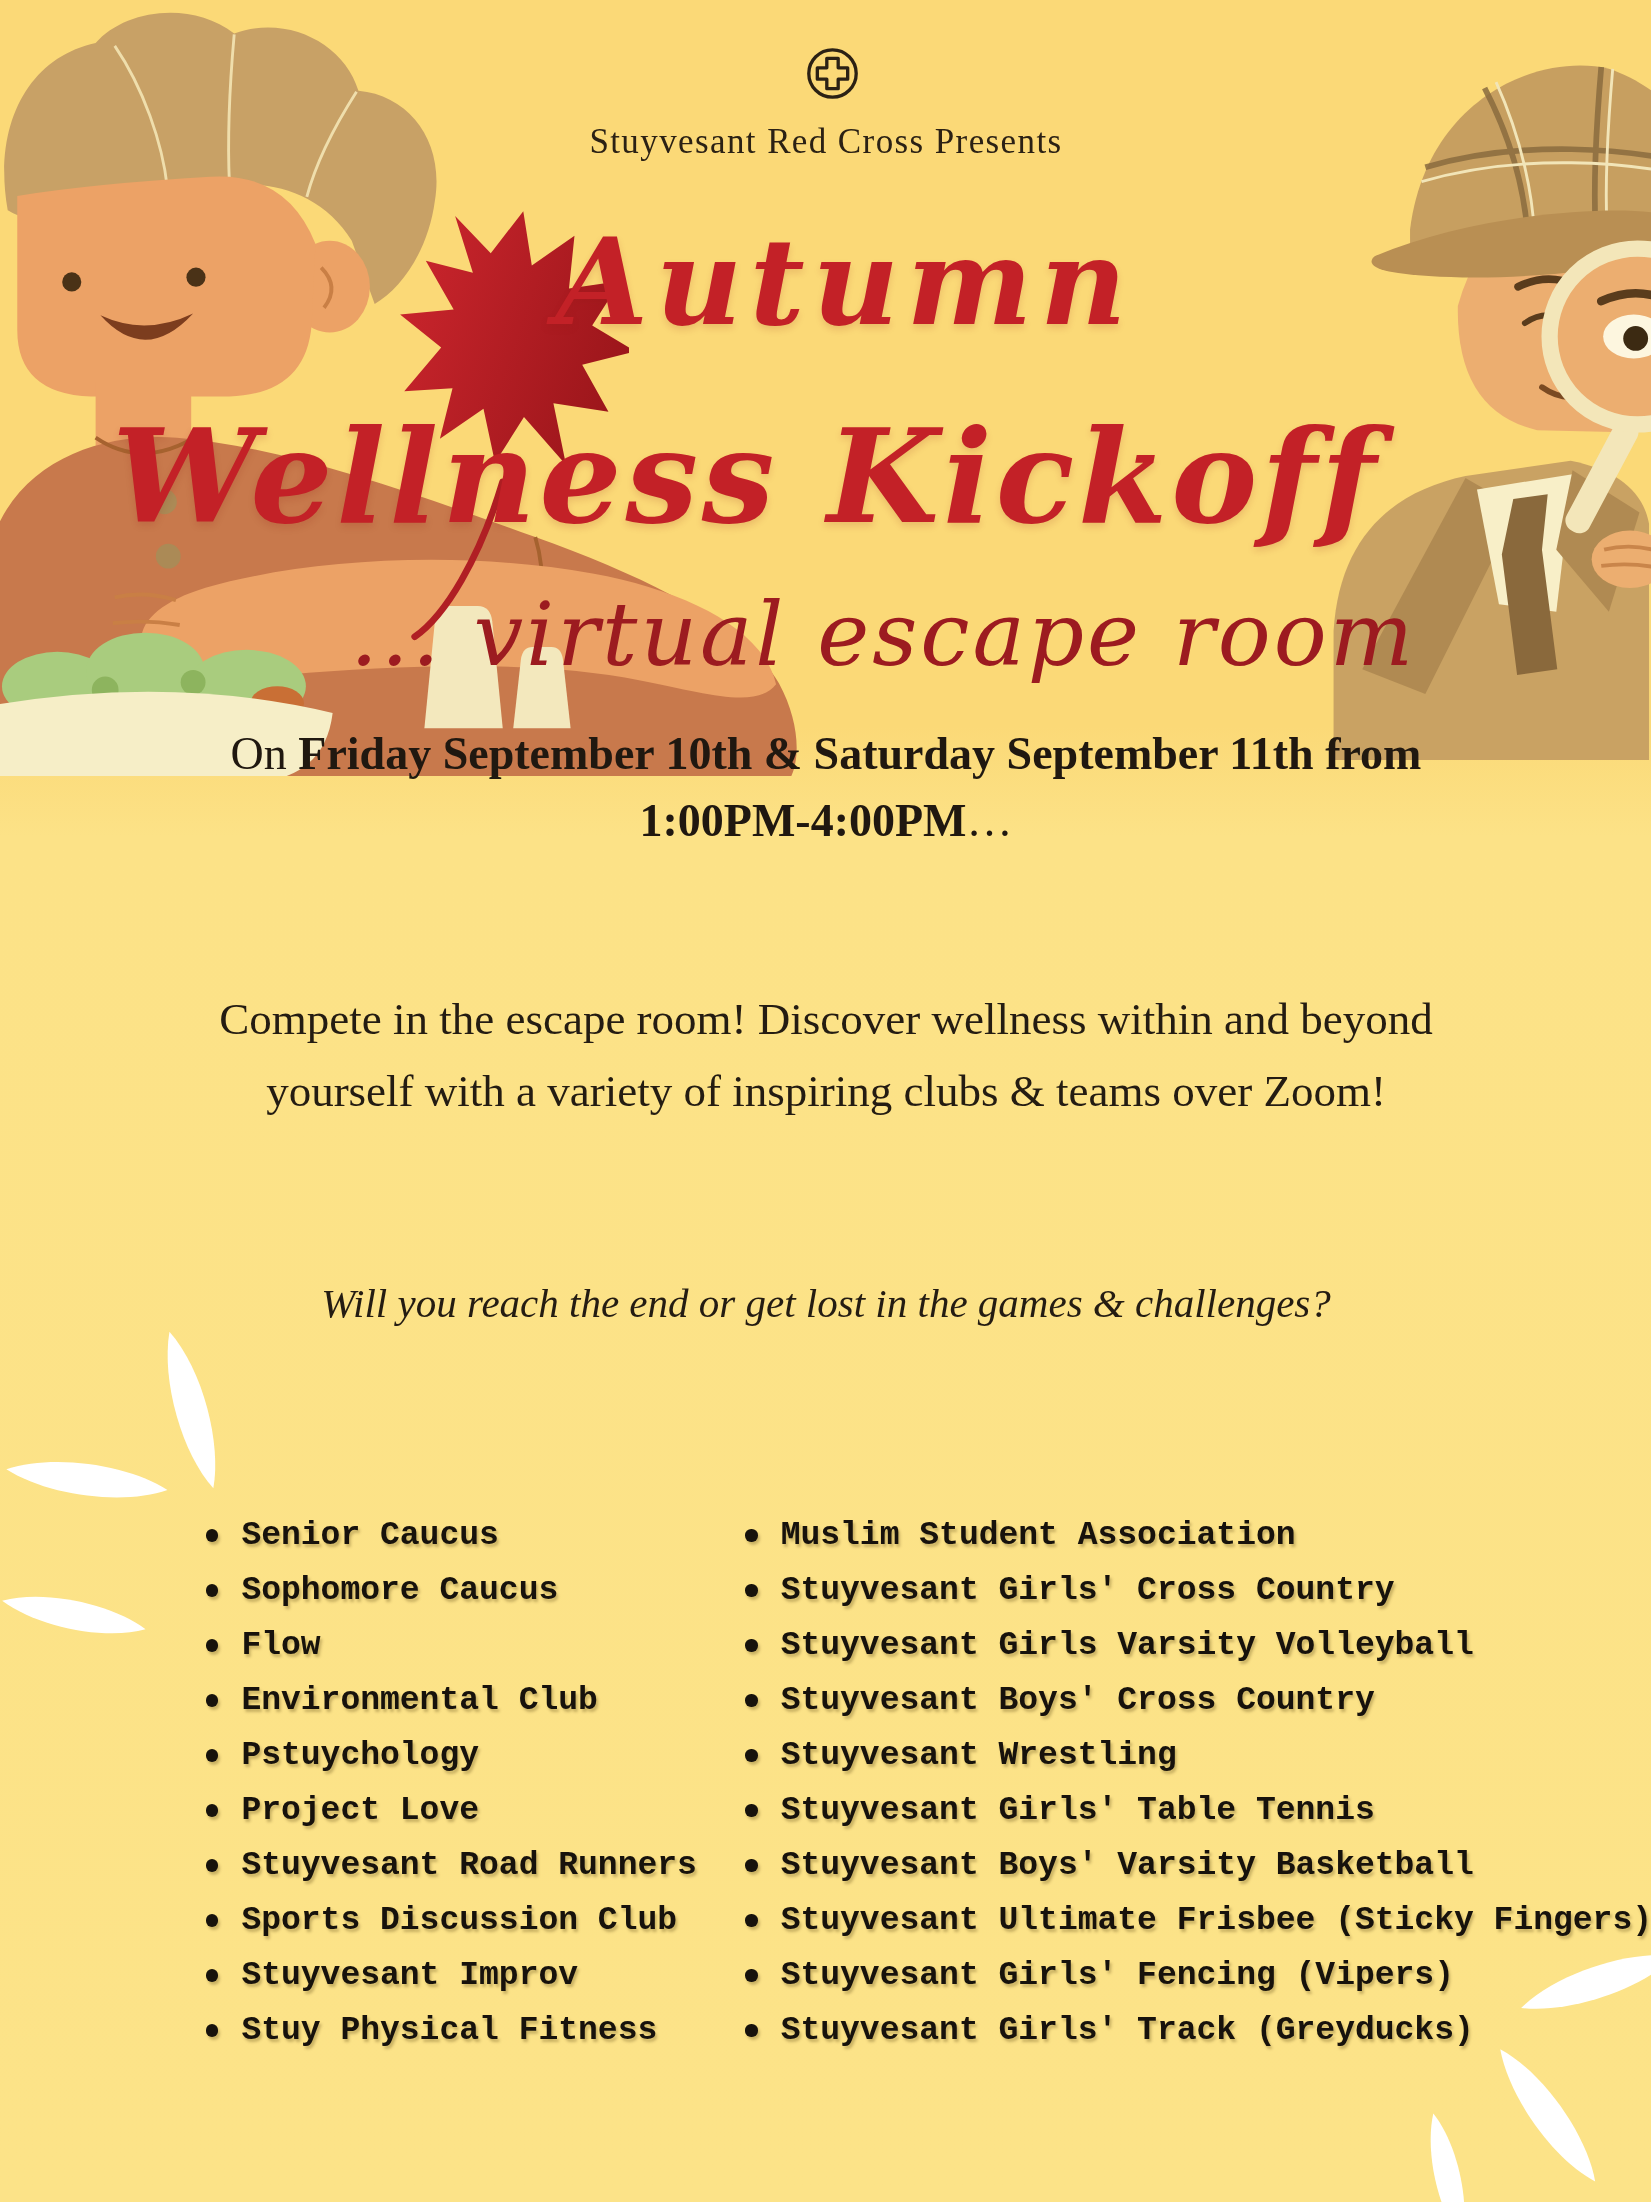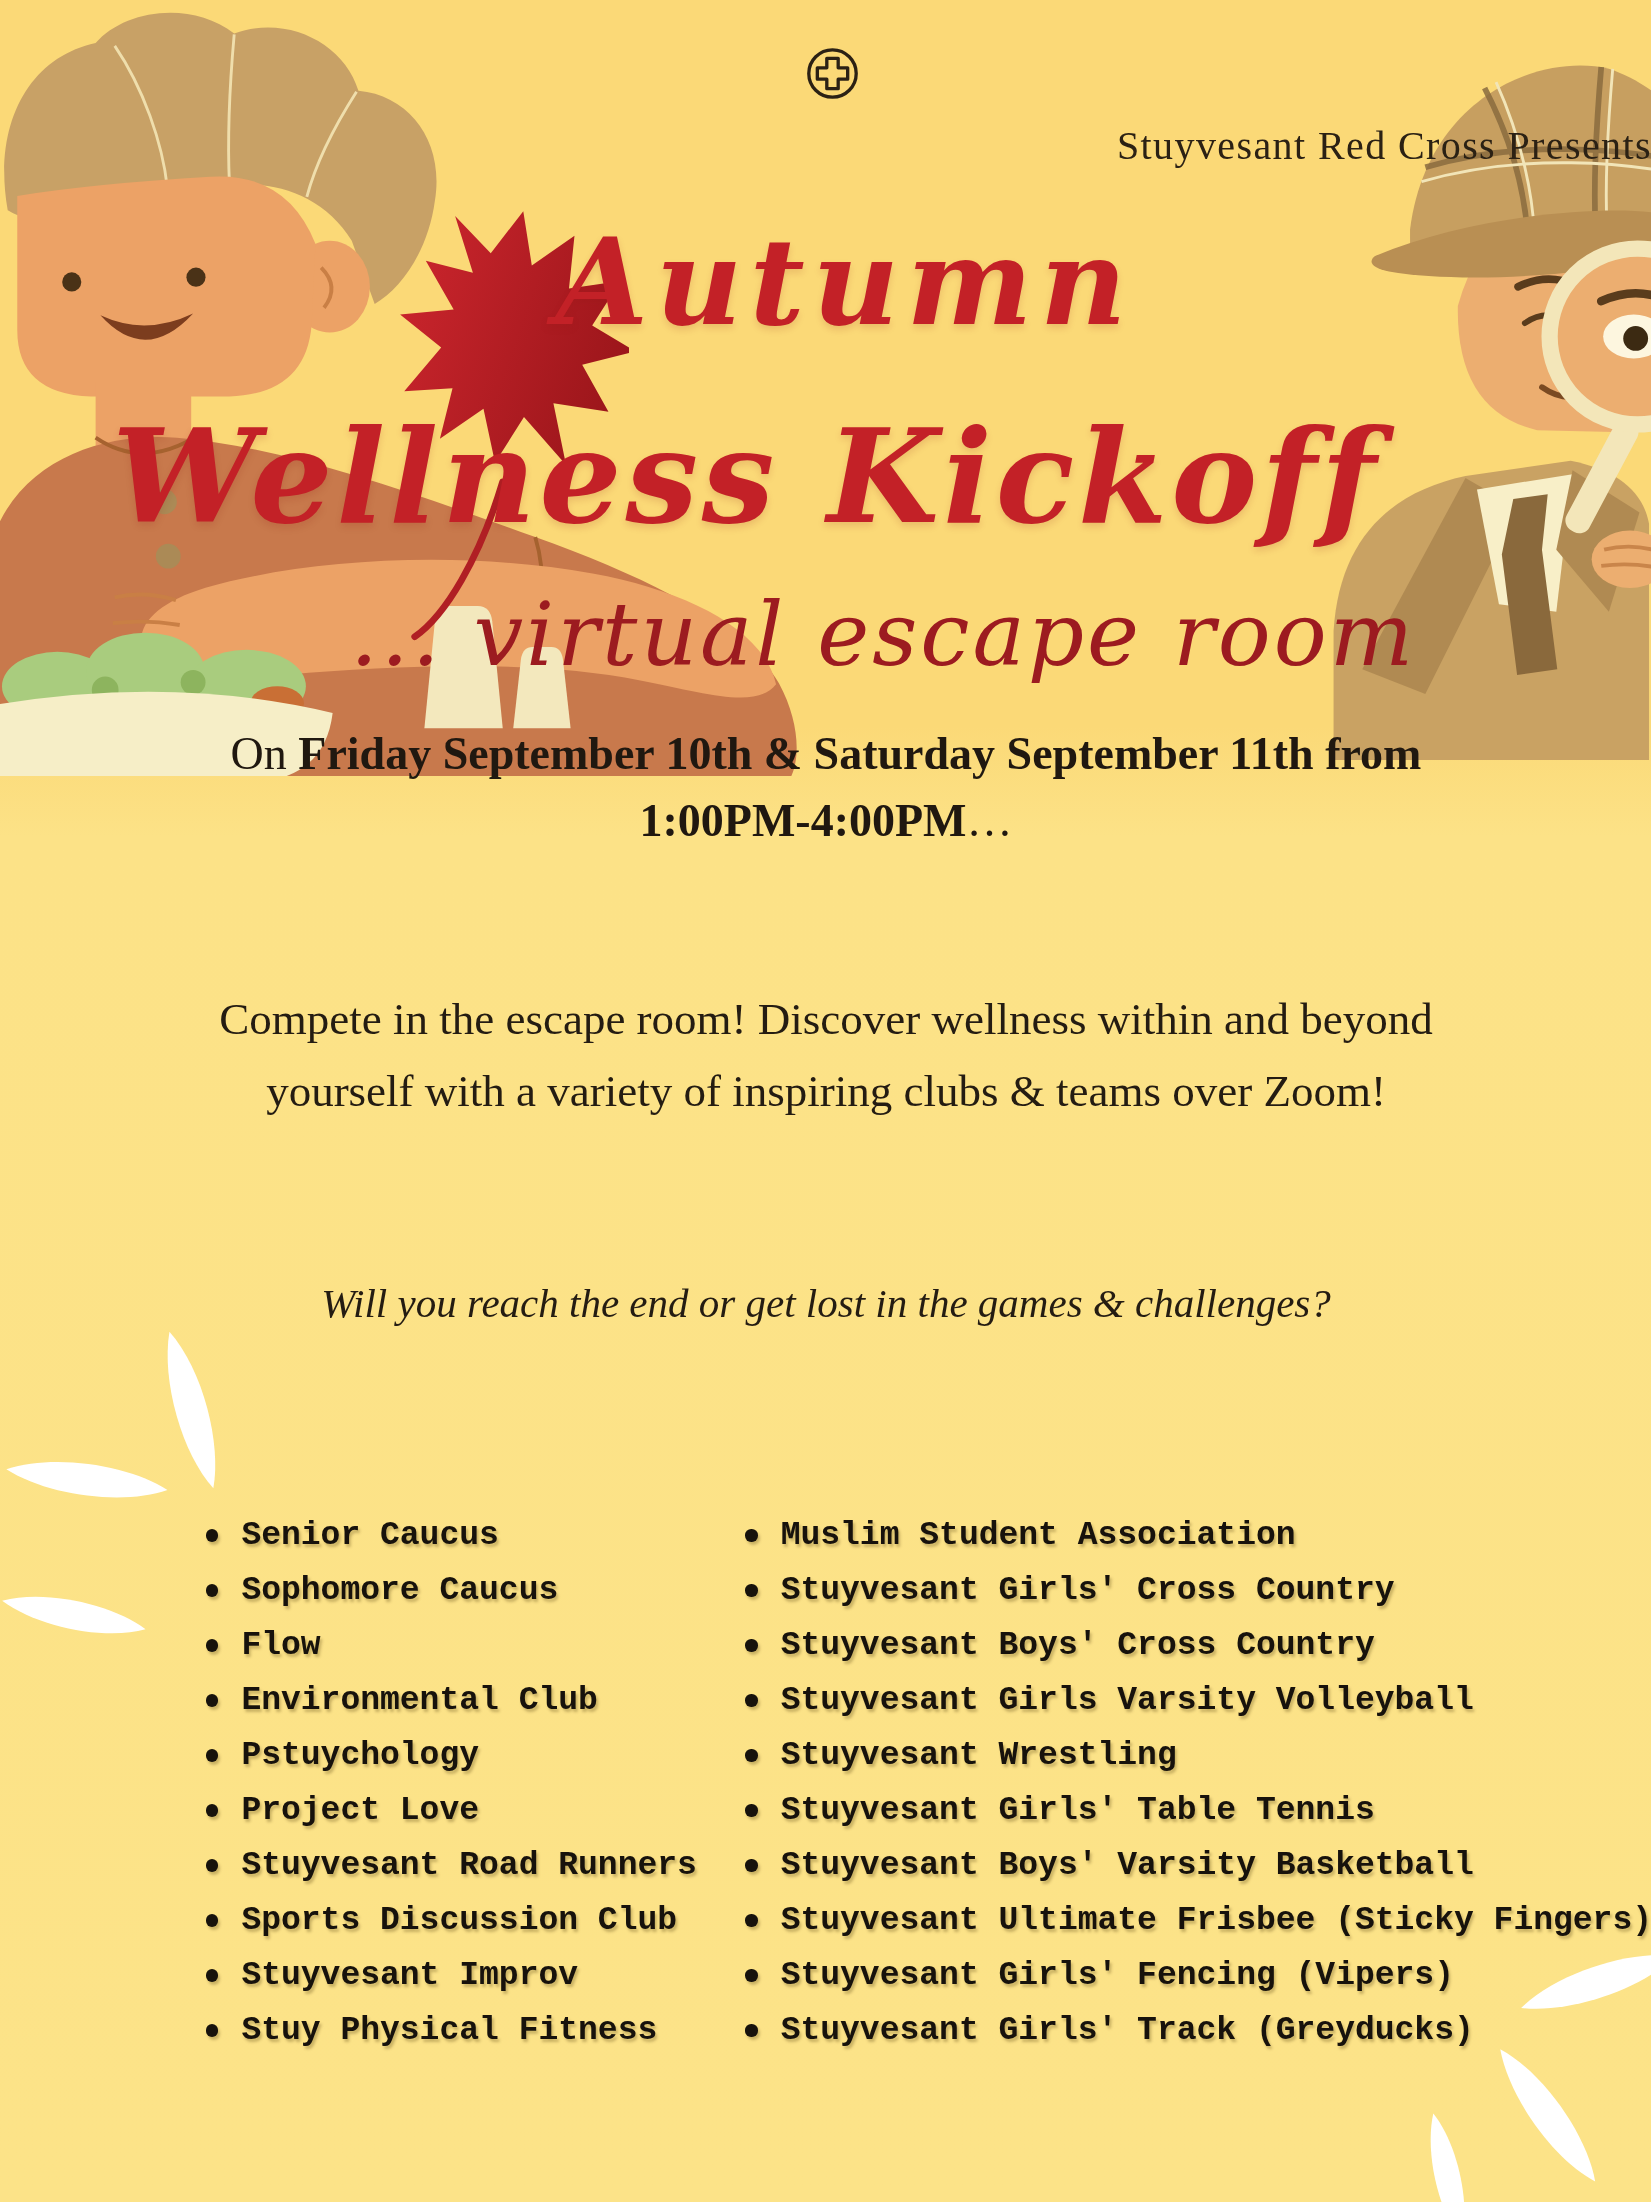--- a/index.html
+++ b/index.html
@@ -4,22 +4,22 @@
 <style>
   html,body{margin:0;padding:0;}
   body{font-family:"Liberation Serif", serif; background:#e8e0c8;}
   #poster{
     position:relative; width:1652px; height:2202px; overflow:hidden;
     background:linear-gradient(180deg,#fbd977 0%,#fbd977 33%,#fce287 38%,#fce388 100%);
   }
   .abs{position:absolute;}
   
   #cross-icon{left:805px; top:46px; width:55px; height:55px;}
-  #presents{left:0; top:122px; width:100%; text-align:right;
-    font-size:40px; letter-spacing:1.4px; color:#2b2114;}
+  #presents{left:0; top:122px; width:100%; text-align:center;
+    font-size:35px; letter-spacing:1.4px; color:#2b2114;}
   
   #title-autumn{left:0; top:212px; width:100%; text-align:center;
     font-family:"DejaVu Serif", serif; font-style:italic; font-weight:bold;
     font-size:119px; letter-spacing:7.6px; color:#c32127; margin-left:19px;
     text-shadow:0 3.8px 7.6px rgba(140,30,20,0.15);}
   #title-wellness{left:0; top:401px; width:100%; text-align:center;
     font-family:"DejaVu Serif", serif; font-style:italic; font-weight:bold;
     font-size:129px; letter-spacing:3.8px; color:#c32127; margin-left:-80px;
     text-shadow:0 3.8px 7.6px rgba(140,30,20,0.15);}
   #tagline{left:0; top:583px; width:100%; text-align:center; padding-left:114px;
@@ -227,25 +227,25 @@
       <li>
           <span class="dot"></span>
           <span>Muslim Student Association</span>
         </li>
       <li>
           <span class="dot"></span>
           <span>Stuyvesant Girls' Cross Country</span>
         </li>
       <li>
           <span class="dot"></span>
+          <span>Stuyvesant Girls Varsity Volleyball</span>
+        </li>
+      <li>
+          <span class="dot"></span>
           <span>Stuyvesant Boys' Cross Country</span>
-        </li>
-      <li>
-          <span class="dot"></span>
-          <span>Stuyvesant Girls Varsity Volleyball</span>
         </li>
       <li>
           <span class="dot"></span>
           <span>Stuyvesant Wrestling</span>
         </li>
       <li>
           <span class="dot"></span>
           <span>Stuyvesant Girls' Table Tennis</span>
         </li>
       <li>

